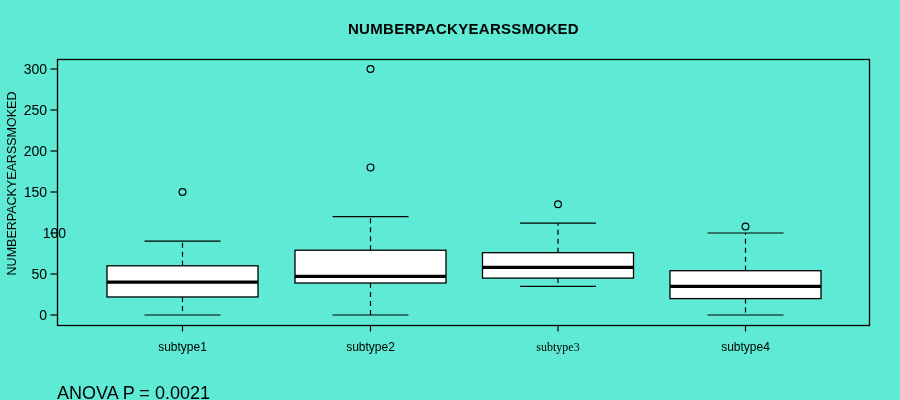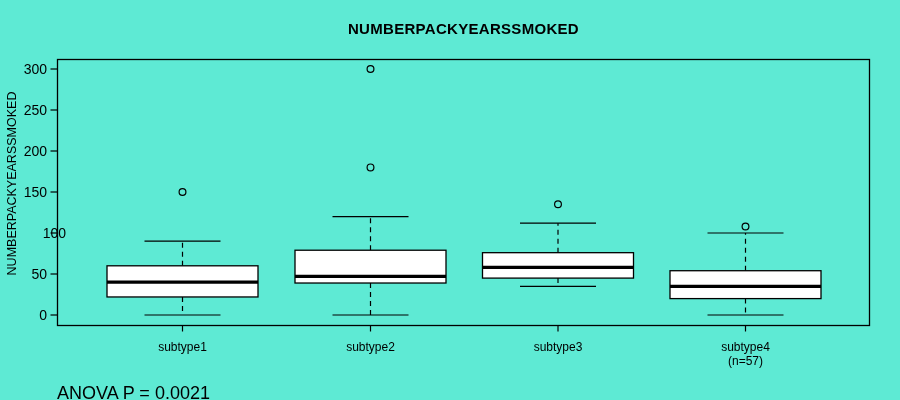--- a/index.html
+++ b/index.html
@@ -132,23 +132,22 @@
       <div class="y-tick-label" style="left: 7px; top: 103.5px;">250</div>
       <div class="y-tick-label" style="left: 7px; top: 62.5px;">300</div>
     </div>
   <div id="x-group-labels">
       <div class="x-group-label" style="left: 112.5px; top: 341px;">
         <div>subtype1</div>
       </div>
       <div class="x-group-label" style="left: 300.5px; top: 341px;">
         <div>subtype2</div>
       </div>
-      <div class="x-group-label" style="left: 488px; top: 341px;">
+      <div class="x-group-label" style="left: 488px; top: 341px; font-family: Liberation Serif, serif;">
         <div>subtype3</div>
       </div>
       <div class="x-group-label" style="left: 675.5px; top: 341px;">
         <div>subtype4</div>
-        <div>(n=57)</div>
       </div>
     </div>
 
   <div class="footer-note">ANOVA P = 0.0021</div>
 </div>
 
 </body></html>

